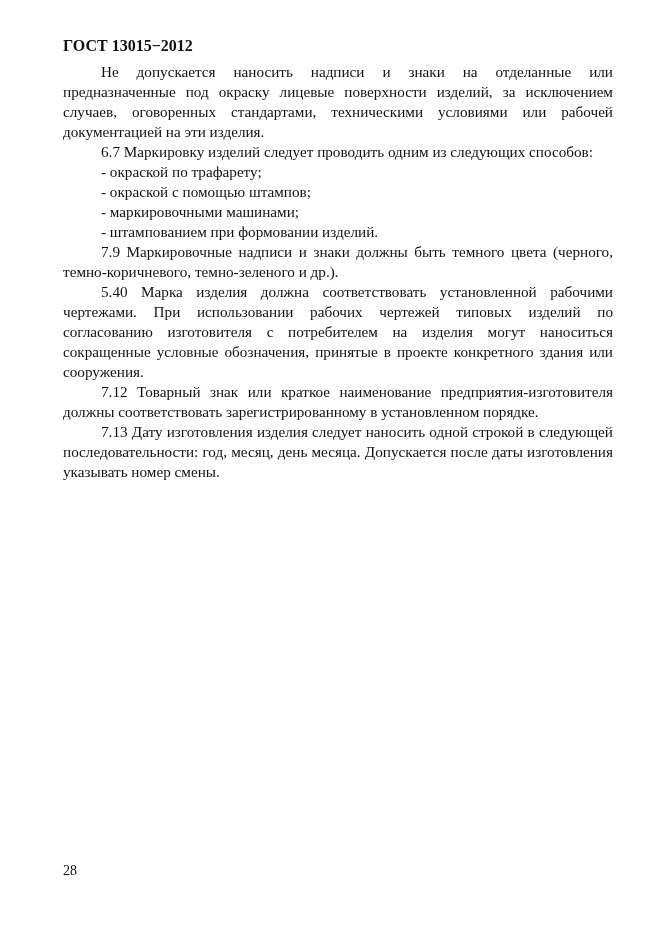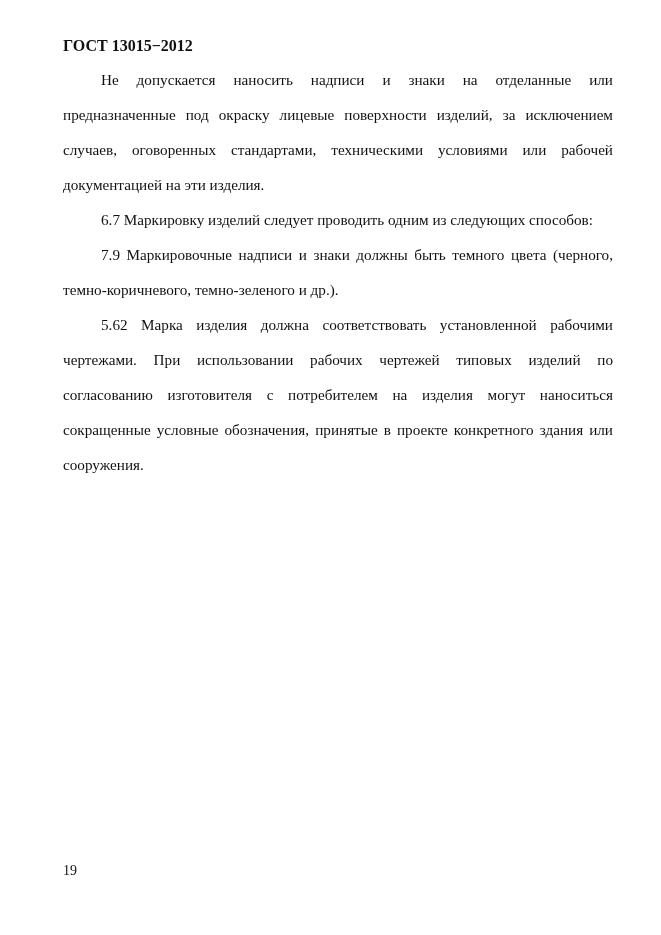--- a/index.html
+++ b/index.html
@@ -22,21 +22,21 @@
     width: 550px;
   }
   .doc-header {
     font-weight: bold;
     font-size: 16px;
     line-height: 20px;
     margin: 0 0 6px 0;
   }
   .para {
     font-size: 15.2px;
-    line-height: 35px;
+    line-height: 20px;
     margin: 0;
     text-align: justify;
     text-align-last: left;
   }
   .para.indent {
     text-indent: 38px;
   }
   .para.list {
     text-indent: 38px;
   }
@@ -56,24 +56,32 @@
 </head>
 <body>
 
 <div class="page">
   <div class="doc-header">ГОСТ 13015−2012</div>
 
   <p class="para indent">Не допускается наносить надписи и знаки на отделанные или предназначенные под окраску лицевые поверхности изделий, за исключением случаев, оговоренных стандартами, техническими условиями или рабочей документацией на эти изделия.</p>
 
   <p class="para indent">6.7 Маркировку изделий следует проводить одним из следующих способов:</p>
 
+  <div>
+    <p class="para list">- окраской по трафарету;</p>
+    <p class="para list">- окраской с помощью штампов;</p>
+    <p class="para list">- маркировочными машинами;</p>
+    <p class="para list">- штампованием при формовании изделий.</p>
+  </div>
 
 
   <p class="para indent">7.9 Маркировочные надписи и знаки должны быть темного цвета (черного, темно-коричневого, темно-зеленого и др.).</p>
 
 
-  <p class="para indent">5.62 Марка изделия должна соответствовать установленной рабочими чертежами. При использовании рабочих чертежей типовых изделий по согласованию изготовителя с потребителем на изделия могут наноситься сокращенные условные обозначения, принятые в проекте конкретного здания или сооружения.</p>
+  <p class="para indent">5.40 Марка изделия должна соответствовать установленной рабочими чертежами. При использовании рабочих чертежей типовых изделий по согласованию изготовителя с потребителем на изделия могут наноситься сокращенные условные обозначения, принятые в проекте конкретного здания или сооружения.</p>
 
+  <p class="para indent">7.12 Товарный знак или краткое наименование предприятия-изготовителя должны соответствовать зарегистрированному в установленном порядке.</p>
 
+  <p class="para indent">7.13 Дату изготовления изделия следует наносить одной строкой в следующей последовательности: год, месяц, день месяца. Допускается после даты изготовления указывать номер смены.</p>
 
 </div>
 
-<div class="page-number">19</div>
+<div class="page-number">28</div>
 
 </body></html>

